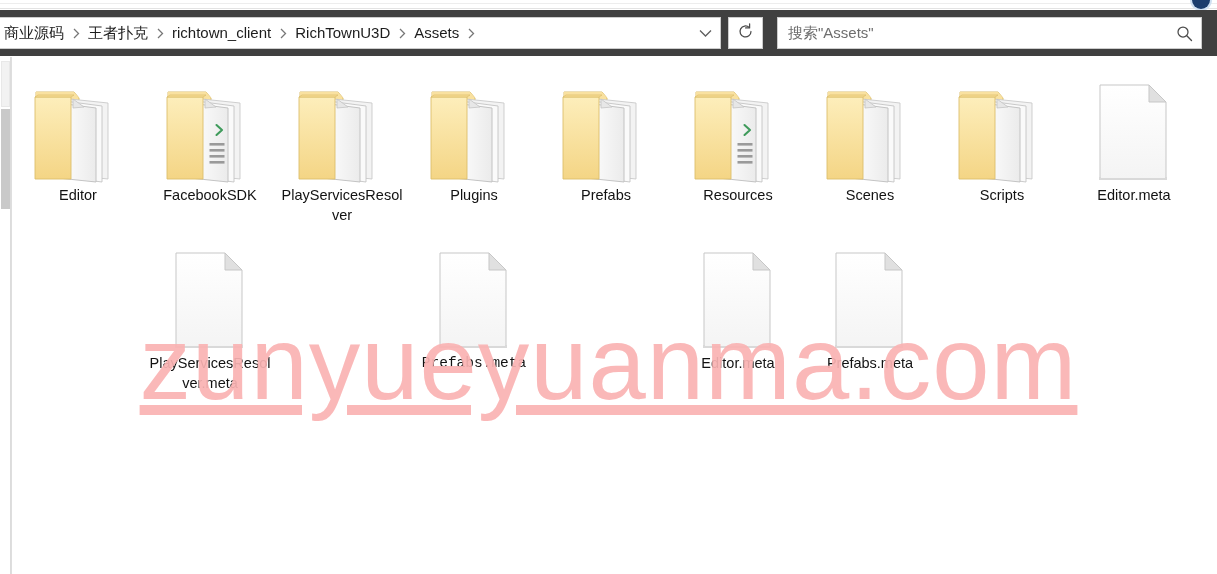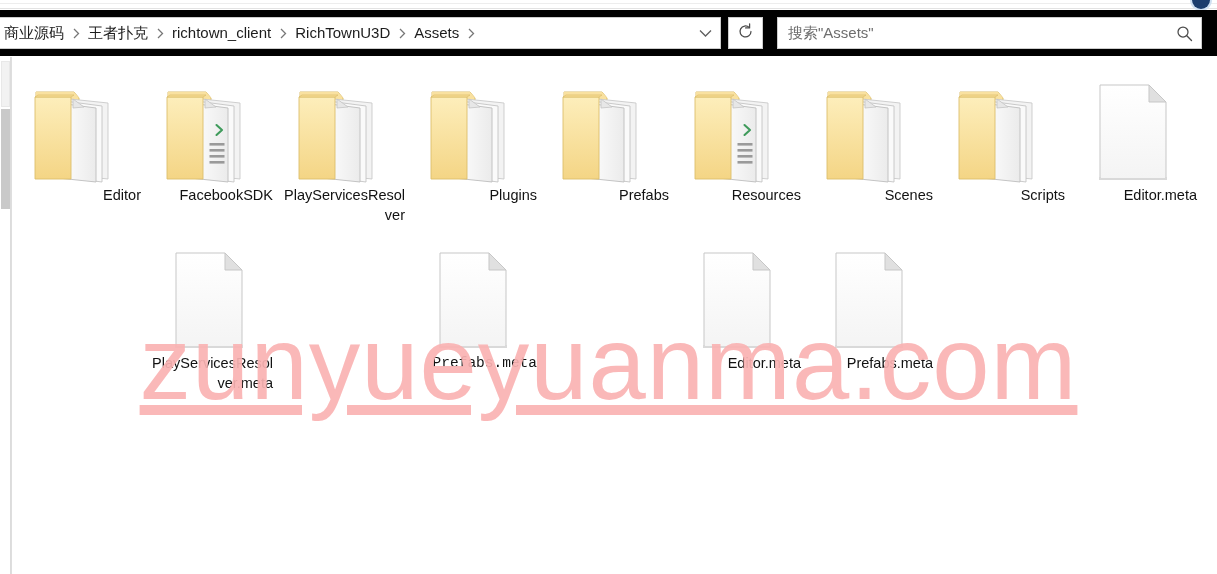--- a/index.html
+++ b/index.html
@@ -37,21 +37,21 @@
     left: 0; top: 3px;
     width: 1217px; height: 1px;
     background: #ededed;
   }
 
   
   .toolbar {
     position: absolute;
     left: 0; top: 10px;
     width: 1217px; height: 46px;
-    background: #000000;
+    background: #404040;
     box-sizing: border-box;
   }
 
   
   .address-bar {
     position: absolute;
     left: -3px; top: 7px;
     width: 724px; height: 32px;
     border: 1px solid #cccccc;
     background: #ffffff;
@@ -186,21 +186,21 @@
 
   
   .grid {
     position: absolute;
     left: 12px; top: 0;
     width: 1205px; height: 517px;
   }
   .cell {
     position: absolute;
     width: 132px;
-    text-align: right;
+    text-align: center;
   }
   .icon-slot {
     height: 118px;
     position: relative;
     display: flex;
     align-items: flex-end;
     justify-content: center;
   }
   .cell .label {
     margin-top: 2px;

